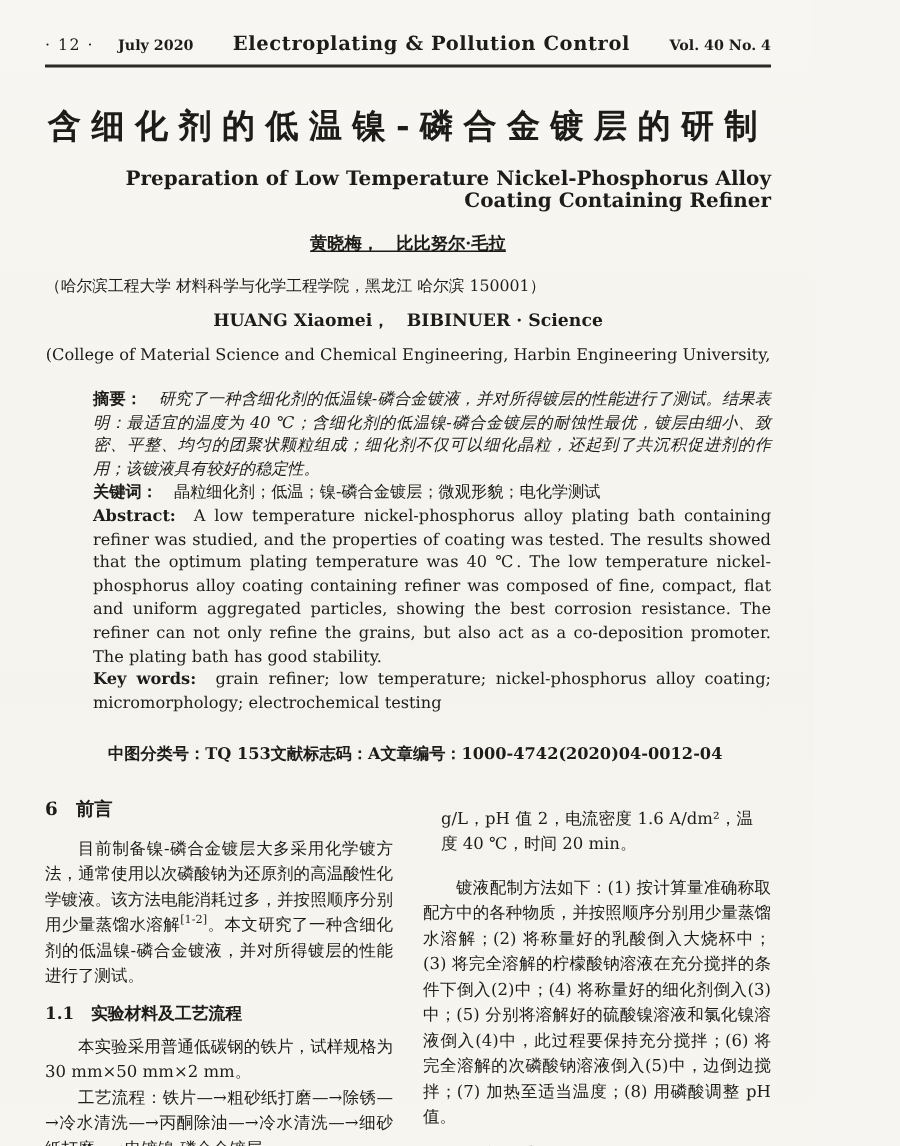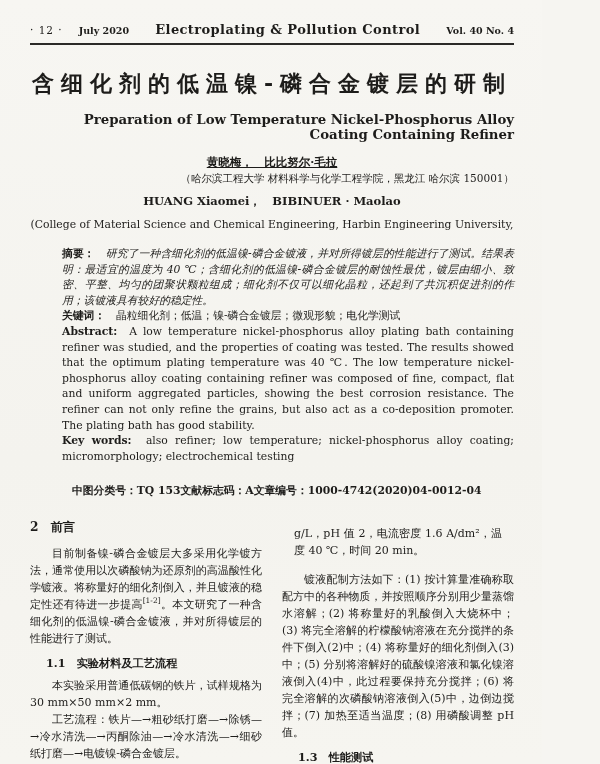--- a/index.html
+++ b/index.html
@@ -22,36 +22,36 @@
   .page-num { font-size: 10.5px; letter-spacing: 1px; }
   .issue-date { font-size: 9.5px; font-weight: bold; }
   .jh-center { flex: 1; text-align: center; font-weight: bold; font-size: 13px; letter-spacing: 0.4px; }
   .jh-right { font-size: 9.5px; font-weight: bold; white-space: nowrap; }
   .header-rule { border: 0; border-top: 2.6px solid #2b2a28; margin: 6px 0 0 0; }
 
   
   .title-zh { text-align: center; font-weight: bold; font-size: 22px; letter-spacing: 7px; margin-top: 24px; white-space: nowrap; }
   .title-en { text-align: right; font-weight: bold; font-size: 13.3px; margin-top: 13px; }
   .authors-zh { text-align: center; font-weight: bold; font-size: 11.5px; margin-top: 13px; text-decoration: underline; }
-  .affil-zh { text-align: right; font-size: 10.5px; margin-top: 2px; }
+  .affil-zh { text-align: left; font-size: 10.5px; margin-top: 14px; }
   .authors-en { text-align: center; font-weight: bold; font-size: 11.5px; margin-top: 8px; }
   .affil-en { text-align: center; font-size: 10.8px; margin-top: 7px; line-height: 17px; }
 
   
   .front-block { margin-top: 13px; font-size: 10.8px; line-height: 15.6px; text-align: justify; margin-left: 32px; }
   .front-block p { margin: 0; }
   .lbl { font-weight: bold; font-style: normal; }
   .abstract-zh-text { font-style: italic; }
   .meta-line { display: flex; font-weight: bold; font-size: 10.8px; margin-top: 20px; padding-left: 42px; white-space: nowrap; }
 
   
   .columns { display: flex; column-gap: 20px; margin-top: 15px; font-size: 11px; line-height: 17px; text-align: justify; }
   .col { flex: 1; min-width: 0; }
   .sec-h1 { font-weight: bold; font-size: 12.2px; margin: 11px 0 9px 0; }
-  .sec-h2 { font-weight: bold; font-size: 11.2px; margin: 8px 0 5px 16px; }
+  .sec-h2 { font-weight: bold; font-size: 11.2px; margin: 8px 0 5px 0; }
   .sec-h1:first-child { margin-top: 6px; }
   .body-p { margin: 0; text-indent: 2em; }
   .cont-p { margin: 12px; text-indent: 0; }
   .ref-sup { font-size: 7.5px; vertical-align: super; line-height: 0; }
 </style>
 </head>
 <body>
 
 <div class="page">
 
@@ -62,43 +62,43 @@
     </div>
     <div class="jh-center">Electroplating &amp; Pollution Control</div>
     <div class="jh-right">Vol. 40 No. 4</div>
   </div>
   <hr class="header-rule">
 
   <div class="title-zh">含细化剂的低温镍-磷合金镀层的研制</div>
   <div class="title-en">Preparation of Low Temperature Nickel-Phosphorus Alloy Coating Containing Refiner</div>
   <div class="authors-zh">黄晓梅，　比比努尔·毛拉</div>
   <div class="affil-zh">（哈尔滨工程大学 材料科学与化学工程学院，黑龙江 哈尔滨 150001）</div>
-  <div class="authors-en">HUANG Xiaomei，　BIBINUER · Maolao</div>
+  <div class="authors-en">HUANG Xiaomei，　BIBINUER · Science</div>
   <div class="affil-en">
     <div>(College of Material Science and Chemical Engineering, Harbin Engineering University,</div>
   </div>
 
   <div class="front-block">
     <p><span class="lbl">摘要：</span>　<span class="abstract-zh-text">研究了一种含细化剂的低温镍-磷合金镀液，并对所得镀层的性能进行了测试。结果表明：最适宜的温度为 40 ℃；含细化剂的低温镍-磷合金镀层的耐蚀性最优，镀层由细小、致密、平整、均匀的团聚状颗粒组成；细化剂不仅可以细化晶粒，还起到了共沉积促进剂的作用；该镀液具有较好的稳定性。</span></p>
     <p><span class="lbl">关键词：</span>　<span>晶粒细化剂；低温；镍-磷合金镀层；微观形貌；电化学测试</span></p>
     <p><span class="lbl">Abstract:</span>&nbsp;&nbsp;<span>A low temperature nickel-phosphorus alloy plating bath containing refiner was studied, and the properties of coating was tested. The results showed that the optimum plating temperature was 40 ℃. The low temperature nickel-phosphorus alloy coating containing refiner was composed of fine, compact, flat and uniform aggregated particles, showing the best corrosion resistance. The refiner can not only refine the grains, but also act as a co-deposition promoter. The plating bath has good stability.</span></p>
-    <p><span class="lbl">Key words:</span>&nbsp;&nbsp;<span>also refiner; low temperature; nickel-phosphorus alloy coating; micromorphology; electrochemical testing</span></p>
+    <p><span class="lbl">Key words:</span>&nbsp;&nbsp;<span>grain refiner; low temperature; nickel-phosphorus alloy coating; micromorphology; electrochemical testing</span></p>
   </div>
 
   <div class="meta-line">
     <span>中图分类号：TQ 153</span>
     <span>文献标志码：A</span>
     <span>文章编号：1000-4742(2020)04-0012-04</span>
   </div>
 
   <div class="columns">
 
     <div class="col">
-      <div class="sec-h1">2　前言</div>
-      <p class="body-p"><span>目前制备镍-磷合金镀层大多采用化学镀方法，通常使用以次磷酸钠为还原剂的高温酸性化学镀液。将称量好的细化剂倒入，并且镀液的稳定性还有待进一步提高</span><span class="ref-sup">[1-2]</span><span>。本文研究了一种含细化剂的低温镍-磷合金镀液，并对所得镀层的性能进行了测试。</span></p>
+      <div class="sec-h1">6　前言</div>
+      <p class="body-p"><span>目前制备镍-磷合金镀层大多采用化学镀方法，通常使用以次磷酸钠为还原剂的高温酸性化学镀液。该方法电能消耗过多，并按照顺序分别用少量蒸馏水溶解</span><span class="ref-sup">[1-2]</span><span>。本文研究了一种含细化剂的低温镍-磷合金镀液，并对所得镀层的性能进行了测试。</span></p>
       <div class="sec-h2">1.1　实验材料及工艺流程</div>
       <p class="body-p">本实验采用普通低碳钢的铁片，试样规格为 30 mm×50 mm×2 mm。</p>
       <p class="body-p">工艺流程：铁片—→粗砂纸打磨—→除锈—→冷水清洗—→丙酮除油—→冷水清洗—→细砂纸打磨—→电镀镍-磷合金镀层。</p>
       <div class="sec-h2">1.2　镀液配方及工艺条件</div>
 
     </div>
 
     <div class="col">
       <p class="cont-p">g/L，pH 值 2，电流密度 1.6 A/dm²，温度 40 ℃，时间 20 min。</p>
       <p class="body-p">镀液配制方法如下：(1) 按计算量准确称取配方中的各种物质，并按照顺序分别用少量蒸馏水溶解；(2) 将称量好的乳酸倒入大烧杯中；(3) 将完全溶解的柠檬酸钠溶液在充分搅拌的条件下倒入(2)中；(4) 将称量好的细化剂倒入(3)中；(5) 分别将溶解好的硫酸镍溶液和氯化镍溶液倒入(4)中，此过程要保持充分搅拌；(6) 将完全溶解的次磷酸钠溶液倒入(5)中，边倒边搅拌；(7) 加热至适当温度；(8) 用磷酸调整 pH 值。</p>

